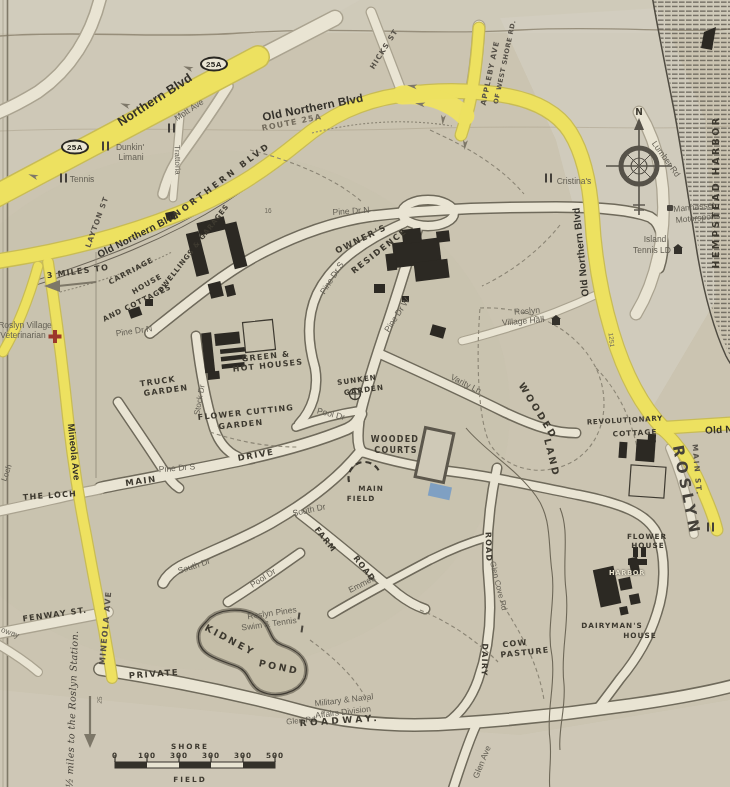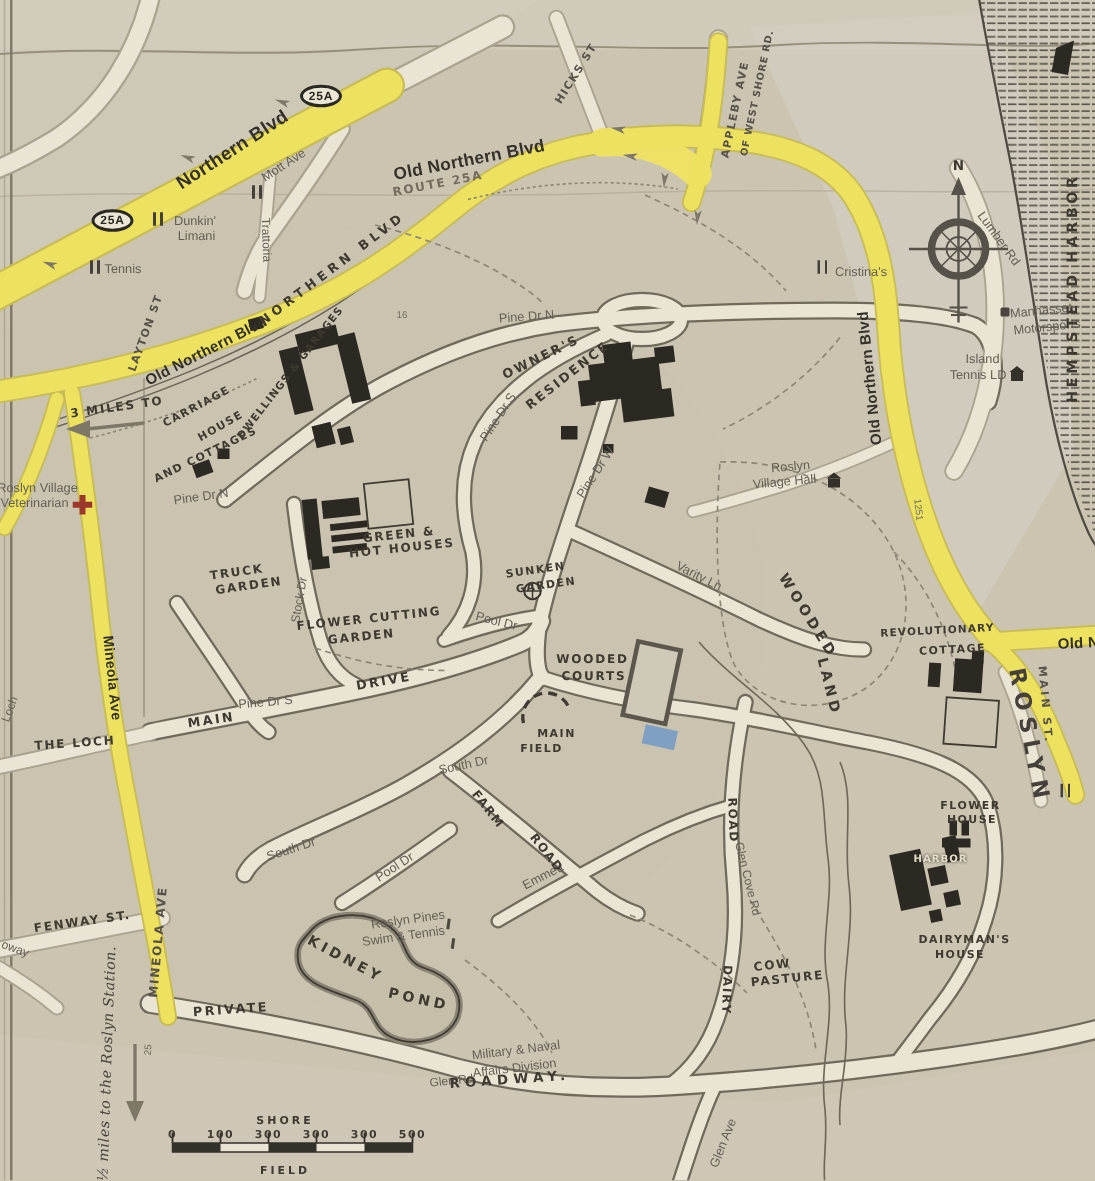--- a/index.html
+++ b/index.html
@@ -400,21 +400,21 @@
 <div class="lbl h h85" style="left:256px;top:455px;--r:-10deg">DRIVE</div>
 <div class="lbl h" style="left:325px;top:540px;--r:52deg">FARM</div>
 <div class="lbl h" style="left:364px;top:569px;--r:52deg">ROAD</div>
 <div class="lbl h" style="left:488px;top:547px;--r:88deg">ROAD</div>
 <div class="lbl h" style="left:484px;top:660px;--r:92deg">DAIRY</div>
 <div class="lbl h" style="left:515px;top:644px;--r:-6deg">COW</div>
 <div class="lbl h" style="left:525px;top:653px;--r:-6deg">PASTURE</div>
 <div class="lbl h h75" style="left:647px;top:537px">FLOWER</div>
 <div class="lbl h h75" style="left:648px;top:546px">HOUSE</div>
 <div class="lbl h" style="left:627px;top:573px;font-size:6.8px;letter-spacing:.6px;color:#e3ddc9;text-shadow:0 0 2px #2c2923">HARBOR</div>
-<div class="lbl h h75" style="left:643px;top:626px">DAIRYMAN'S</div>
+<div class="lbl h h75" style="left:612px;top:626px">DAIRYMAN'S</div>
 <div class="lbl h h75" style="left:640px;top:636px">HOUSE</div>
 <div class="lbl h" style="left:625px;top:421px;font-size:7px;letter-spacing:.8px;--r:-3deg">REVOLUTIONARY</div>
 <div class="lbl h h75" style="left:635px;top:433px;--r:-3deg">COTTAGE</div>
 <div class="lbl h h95" style="left:230px;top:640px;--r:28deg">KIDNEY</div>
 <div class="lbl h h95" style="left:279px;top:667px;--r:12deg">POND</div>
 <div class="lbl h h85" style="left:154px;top:674px;--r:-4deg">PRIVATE</div>
 <div class="lbl h h9" style="left:340px;top:721px;--r:-4deg;letter-spacing:3.5px">ROADWAY.</div>
 
 <div class="lbl g" style="left:130px;top:147px">Dunkin'</div>
 <div class="lbl g" style="left:131px;top:157px">Limani</div>

